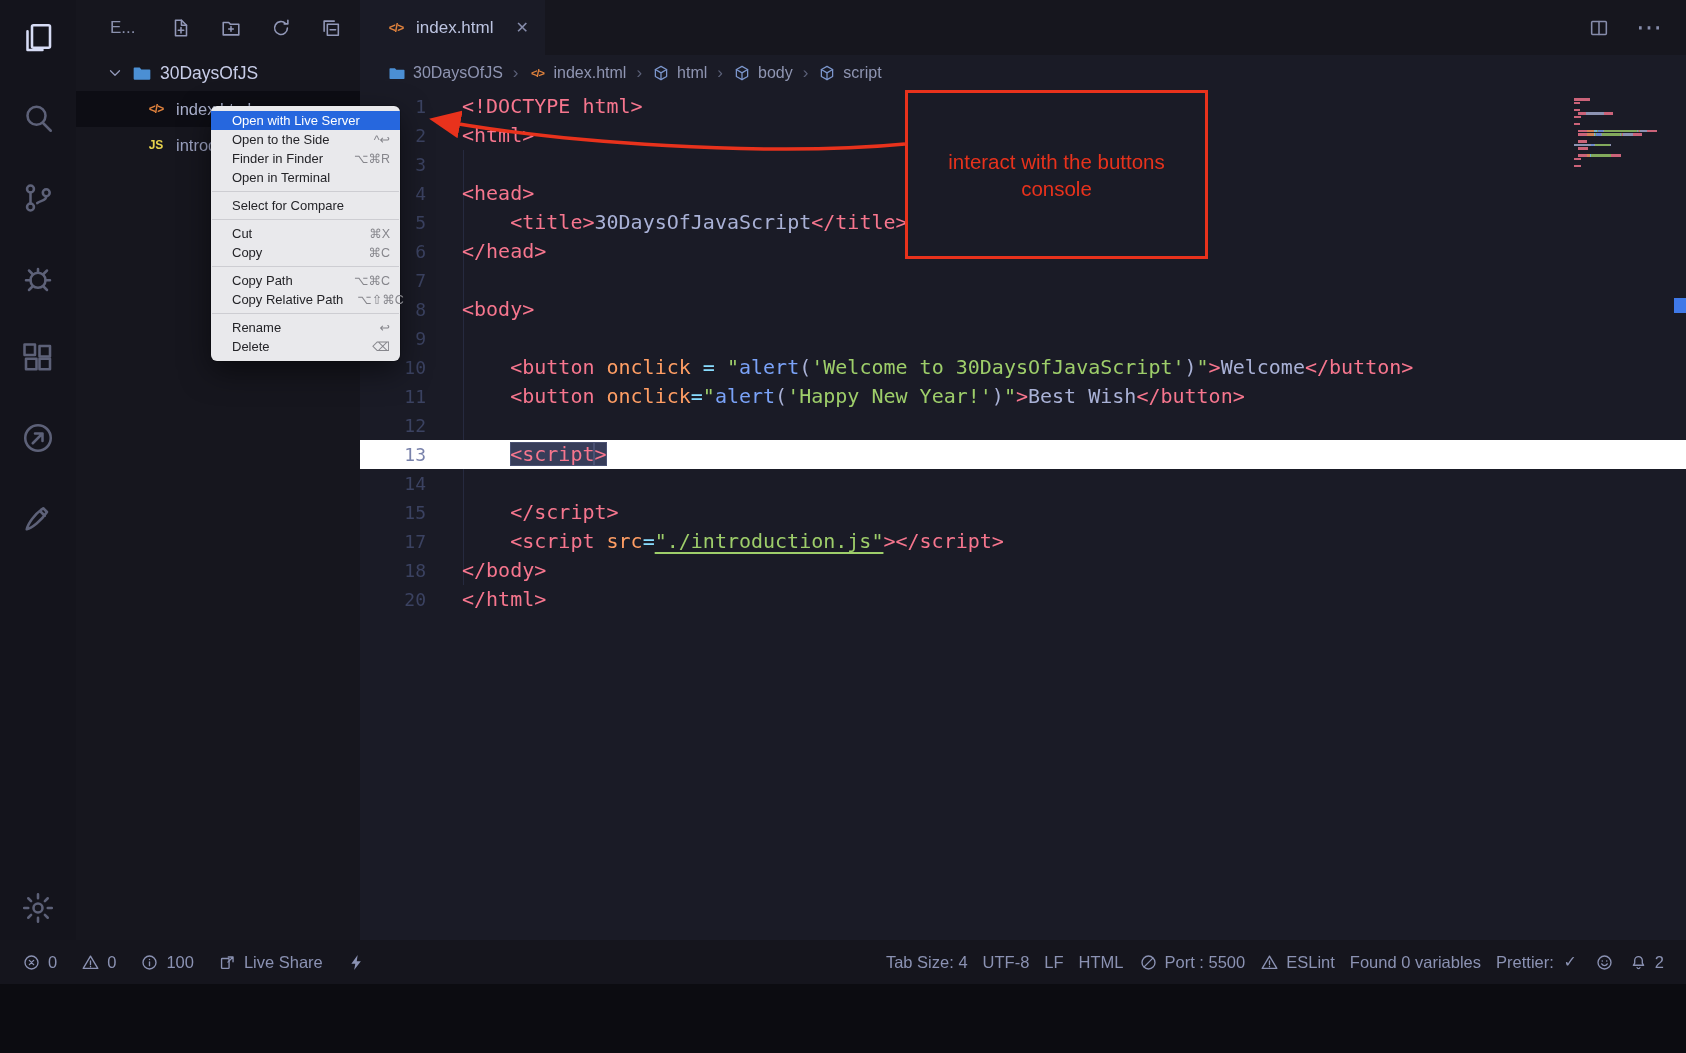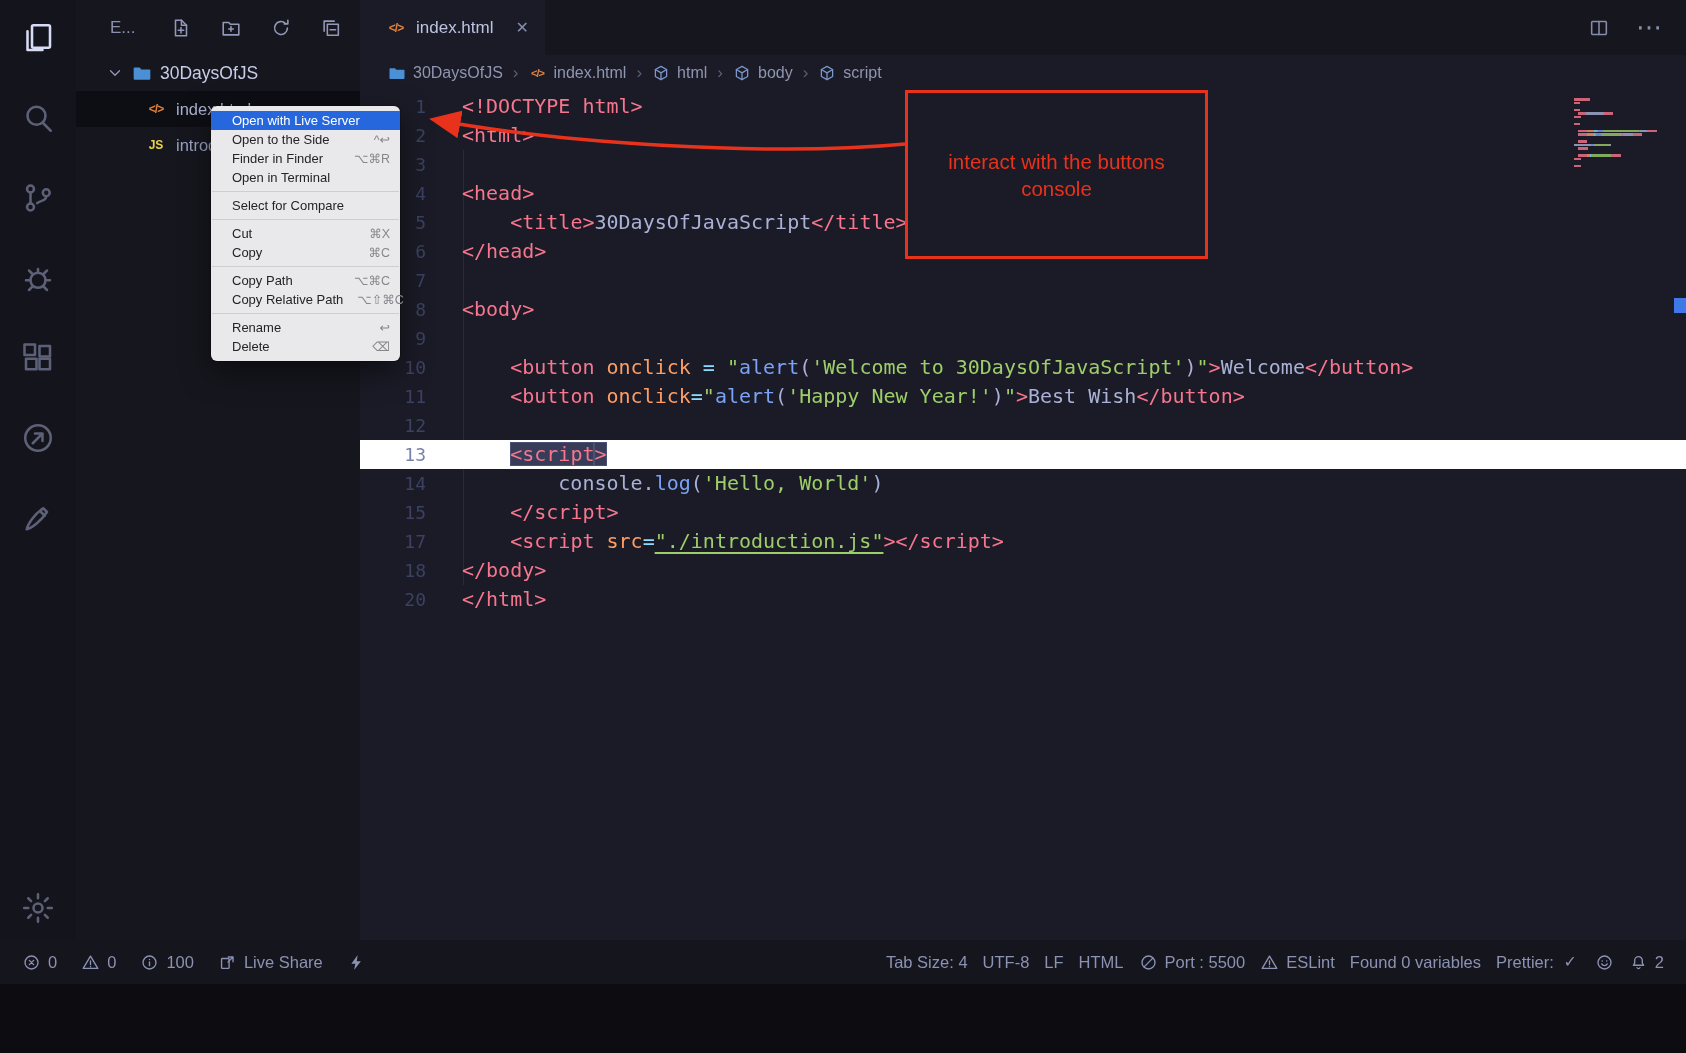--- a/index.html
+++ b/index.html
@@ -313,21 +313,21 @@
           <div class="code-line"><span class="line-num">4</span><span class="line-content"><span class="tok-tag">&lt;head&gt;</span></span></div>
           <div class="code-line"><span class="line-num">5</span><span class="line-content"><span class="tok-fg">    </span><span class="tok-tag">&lt;title&gt;</span><span class="tok-fg">30DaysOfJavaScript</span><span class="tok-tag">&lt;/title&gt;</span></span></div>
           <div class="code-line"><span class="line-num">6</span><span class="line-content"><span class="tok-tag">&lt;/head&gt;</span></span></div>
           <div class="code-line"><span class="line-num">7</span><span class="line-content"></span></div>
           <div class="code-line"><span class="line-num">8</span><span class="line-content"><span class="tok-tag">&lt;body&gt;</span></span></div>
           <div class="code-line"><span class="line-num">9</span><span class="line-content"></span></div>
           <div class="code-line"><span class="line-num">10</span><span class="line-content"><span class="tok-fg">    </span><span class="tok-tag">&lt;button </span><span class="tok-attr">onclick</span><span class="tok-op"> = </span><span class="tok-str">"</span><span class="tok-fn">alert</span><span class="tok-fg">(</span><span class="tok-str">'Welcome to 30DaysOfJavaScript'</span><span class="tok-fg">)</span><span class="tok-str">"</span><span class="tok-tag">&gt;</span><span class="tok-fg">Welcome</span><span class="tok-tag">&lt;/button&gt;</span></span></div>
           <div class="code-line"><span class="line-num">11</span><span class="line-content"><span class="tok-fg">    </span><span class="tok-tag">&lt;button </span><span class="tok-attr">onclick</span><span class="tok-op">=</span><span class="tok-str">"</span><span class="tok-fn">alert</span><span class="tok-fg">(</span><span class="tok-str">'Happy New Year!'</span><span class="tok-fg">)</span><span class="tok-str">"</span><span class="tok-tag">&gt;</span><span class="tok-fg">Best Wish</span><span class="tok-tag">&lt;/button&gt;</span></span></div>
           <div class="code-line"><span class="line-num">12</span><span class="line-content"></span></div>
           <div class="code-line active"><span class="line-num">13</span><span class="line-content"><span class="tok-fg">    </span><span class="tok-hl">&lt;script</span><span class="tok-hl">&gt;</span></span></div>
-          <div class="code-line"><span class="line-num">14</span><span class="line-content"><span class="tok-fg">        console.</span><span class="tok-fn">log</span><span class="tok-fg">(</span><span class="tok-str">'Hello, World'</span><span class="tok-fg">)</span></span></div>
+          <div class="code-line"><span class="line-num">14</span></div>
           <div class="code-line"><span class="line-num">15</span><span class="line-content"><span class="tok-fg">    </span><span class="tok-tag">&lt;/script&gt;</span></span></div>
           <div class="code-line"><span class="line-num">17</span><span class="line-content"><span class="tok-fg">    </span><span class="tok-tag">&lt;script </span><span class="tok-attr">src</span><span class="tok-op">=</span><span class="tok-link">"./introduction.js"</span><span class="tok-tag">&gt;&lt;/script&gt;</span></span></div>
           <div class="code-line"><span class="line-num">18</span><span class="line-content"><span class="tok-tag">&lt;/body&gt;</span></span></div>
           <div class="code-line"><span class="line-num">20</span><span class="line-content"><span class="tok-tag">&lt;/html&gt;</span></span></div>
         </div>
       <div class="minimap">
           <div class="mm-line">
             <span class="mm-tok" style="width: 15.75px; background: rgb(247, 118, 142);"></span>
           </div>
           <div class="mm-line">

